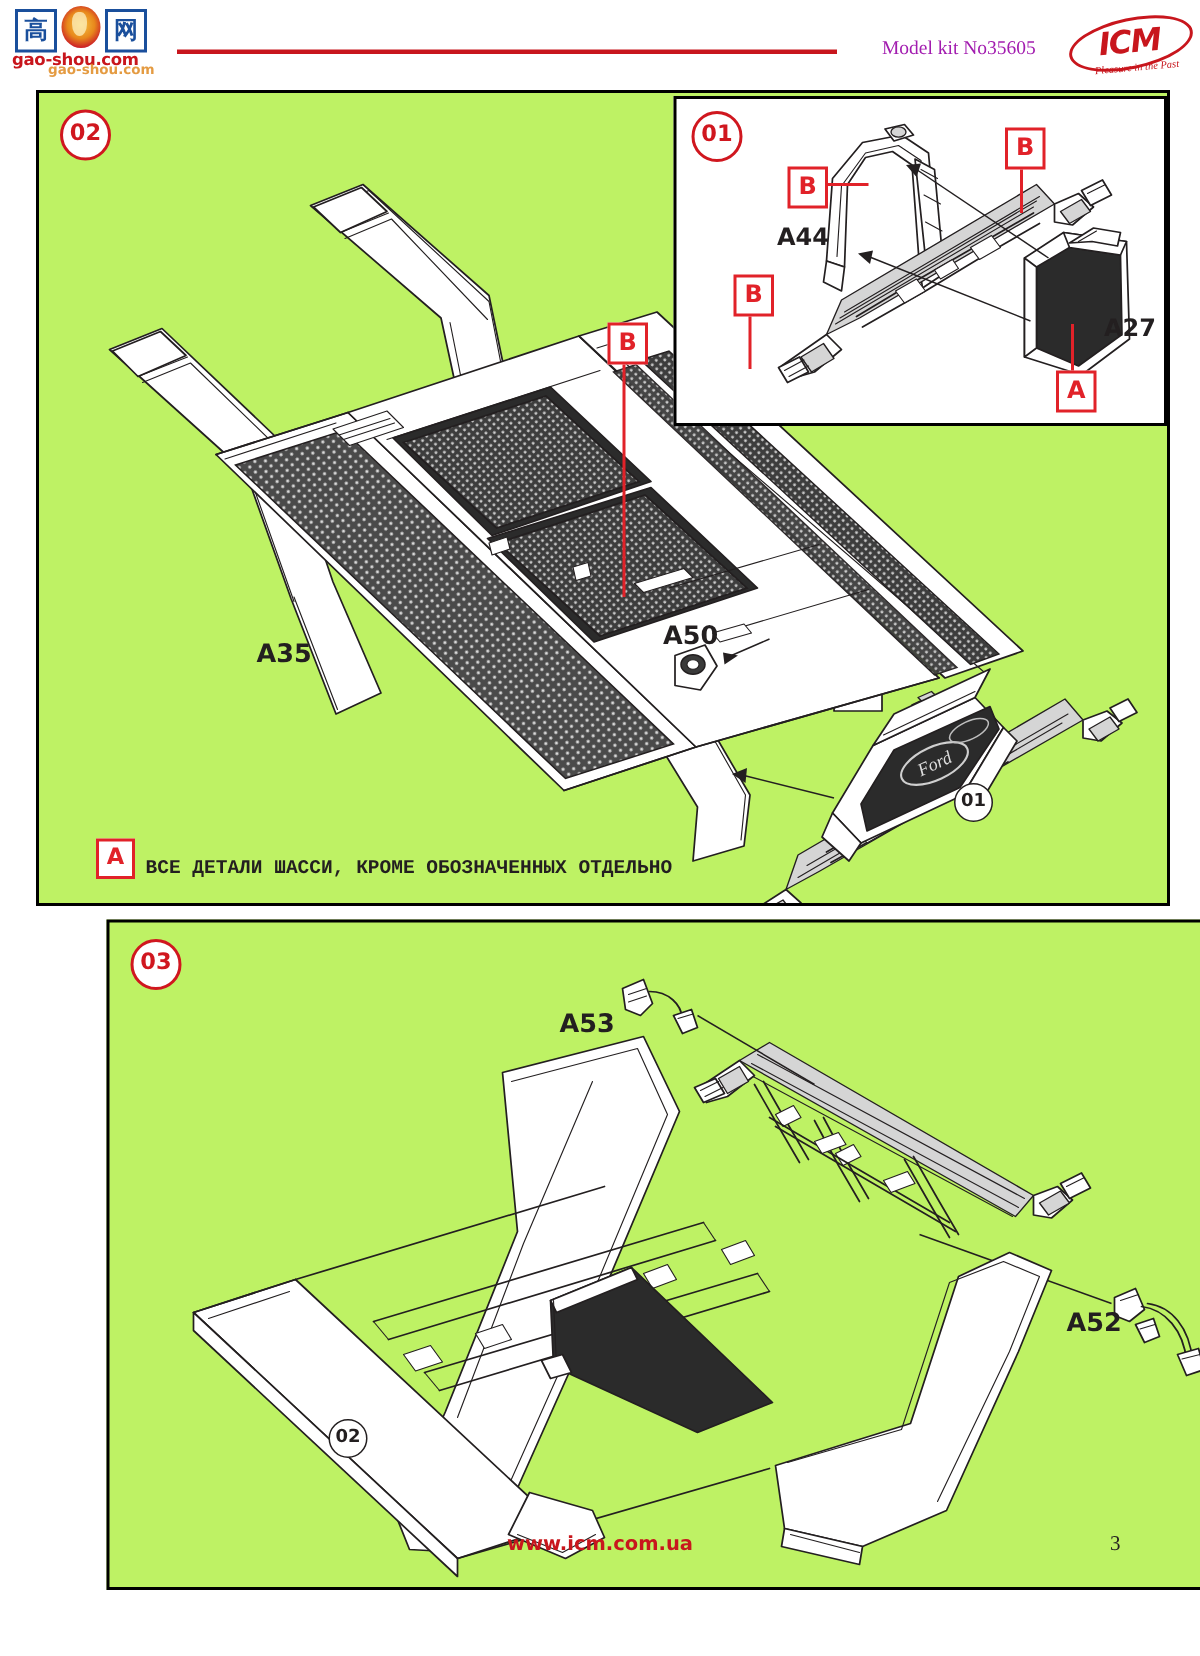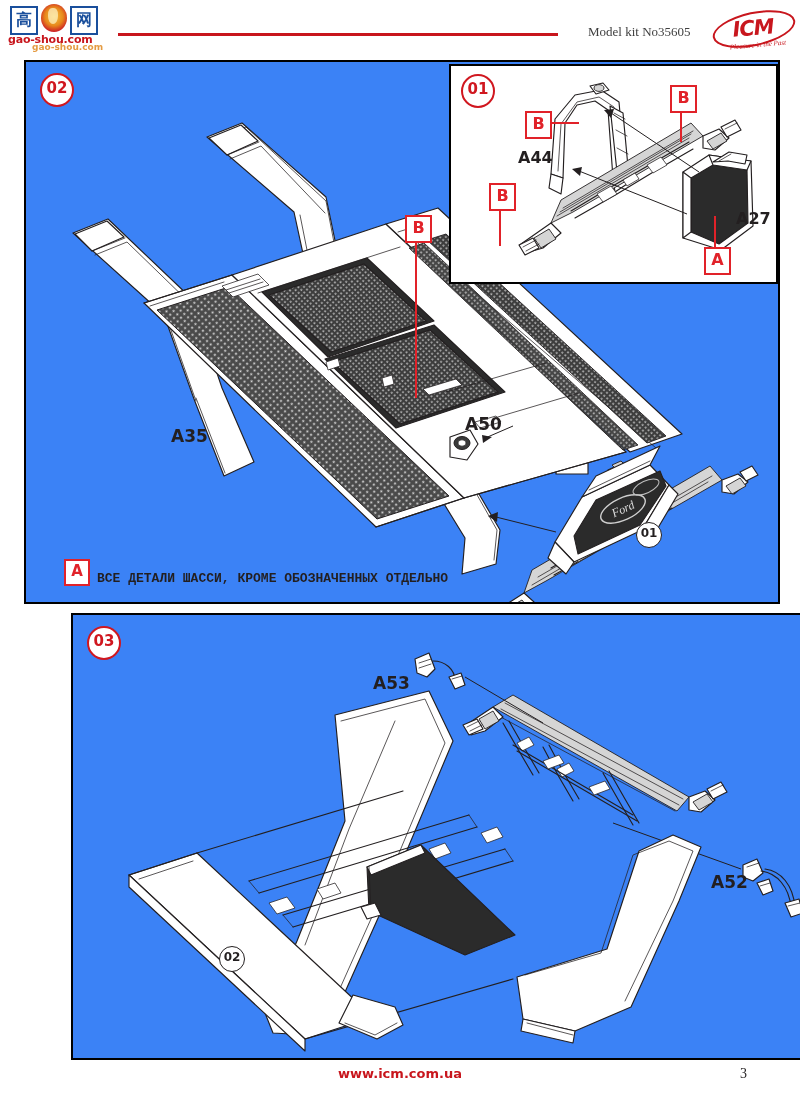--- a/index.html
+++ b/index.html
@@ -43,21 +43,21 @@
     position: absolute; left: 24px; top: 38px; width: 84px;
     color: #e08a22; font-size: 9px; font-weight: bold; opacity: .85;
     font-family: "DejaVu Sans", sans-serif;
   }
   .head-rule {
     position: absolute; left: 118px; top: 33px; width: 440px; height: 3px;
     background: #c8161d;
   }
   .kit-no {
     position: absolute; left: 588px; top: 24px;
-    font-size: 13px; color: #404040; font-family: "Liberation Serif", serif;
+    font-size: 13px; color: #a21caf; font-family: "Liberation Serif", serif;
     white-space: nowrap;
   }
   
   .icm-logo { position: absolute; left: 710px; top: 6px; width: 84px; height: 48px; }
   .icm-ellipse {
     position: absolute; left: 2px; top: 6px; width: 80px; height: 30px;
     border: 2px solid #c8161d; border-radius: 50%;
     transform: rotate(-12deg);
   }
   .icm-text {
@@ -69,21 +69,21 @@
   }
   .icm-tag {
     position: absolute; left: 16px; top: 35px; width: 64px;
     color: #c8161d; font-size: 7px; font-style: italic; text-align: center;
     font-family: "Liberation Serif", serif;
     transform: rotate(-5deg);
   }
 
   
   .panel {
-    position: absolute; border: 2px solid #000; background: #3b82f6;
+    position: absolute; border: 2px solid #000; background: #bef264;
   }
   #panel-02 { left: 24px; top: 60px; width: 752px; height: 540px; }
   #panel-03 { left: 24px; top: 613px; width: 752px; height: 443px; margin-left: 47px; }
   #panel-01 {
     position: absolute; left: 423px; top: 2px; width: 325px; height: 216px;
     border: 2px solid #000; background: #fff;
   }
 
   .step-badge {
     position: absolute; width: 30px; height: 30px; border-radius: 50%;
@@ -120,21 +120,21 @@
     font-size: 15px; font-weight: bold; line-height: 20px; text-align: center;
     font-family: "DejaVu Sans", sans-serif;
   }
   .legend-txt {
     position: absolute; left: 33px; top: 16px; width: 420px;
     color: #231f20; font-size: 13px; font-weight: bold; line-height: 15px;
     font-family: Liberation Mono, monospace;
   }
 
   
-  .footer { position: absolute; left: 0; top: 1064px; width: 688px; height: 34px; }
+  .footer { position: absolute; left: 0; top: 1020px; width: 688px; height: 34px; }
   .footer-url {
     position: absolute; left: 0; top: 2px; width: 800px; text-align: center;
     color: #c8161d; font-size: 13px; font-weight: bold;
     font-family: "DejaVu Sans", sans-serif;
   }
   .footer-page {
     position: absolute; left: 740px; top: 2px; width: 40px; text-align: left;
     color: #231f20; font-size: 14px; font-family: "Liberation Serif", serif;
   }
 
@@ -294,21 +294,21 @@
 
         <path class="fillw" d="M529,480 L548,500 L540,512 L522,496 Z"></path>
         <path class="fillw" d="M616,468 L643,423 L652,432 L626,476 Z"></path>
       </g>
 
       <path class="arrw" d="M470,455 L530,470"></path>
       <path fill="#231f20" d="M472,450 L462,454 L471,460 Z"></path>
     </svg>
 
     <div class="part-label" style="left:145px; top:364px;text-align:right;">A35</div>
-    <div class="part-label" style="left:439px; top:352px;">A50</div>
+    <div class="part-label" style="left:416px; top:352px;">A50</div>
 
     <div class="mk-line" style="left:389px; top:175px; width:2.4px; height:161px;"></div>
     <div class="mk" style="left:379px; top:153px;">B</div>
 
     <div class="ref-badge" style="left:610px; top:460px;">01</div>
 
     <div id="panel-01">
       <div class="step-badge" style="left:10px; top:8px;">01</div>
 
       <svg width="325" height="216" viewBox="0 0 325 216" style="position:absolute;left:0;top:0;">

